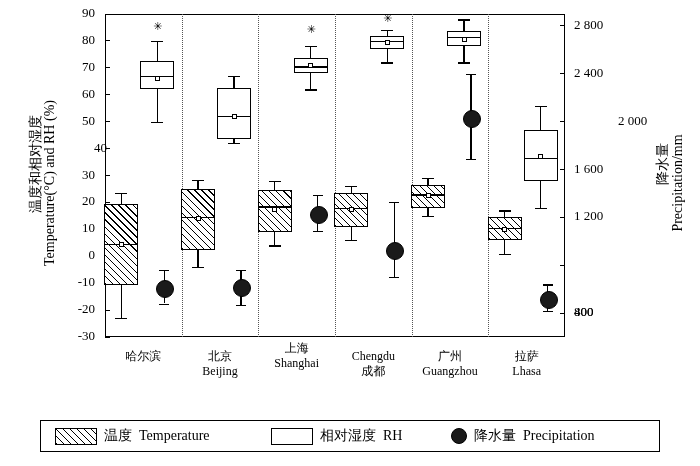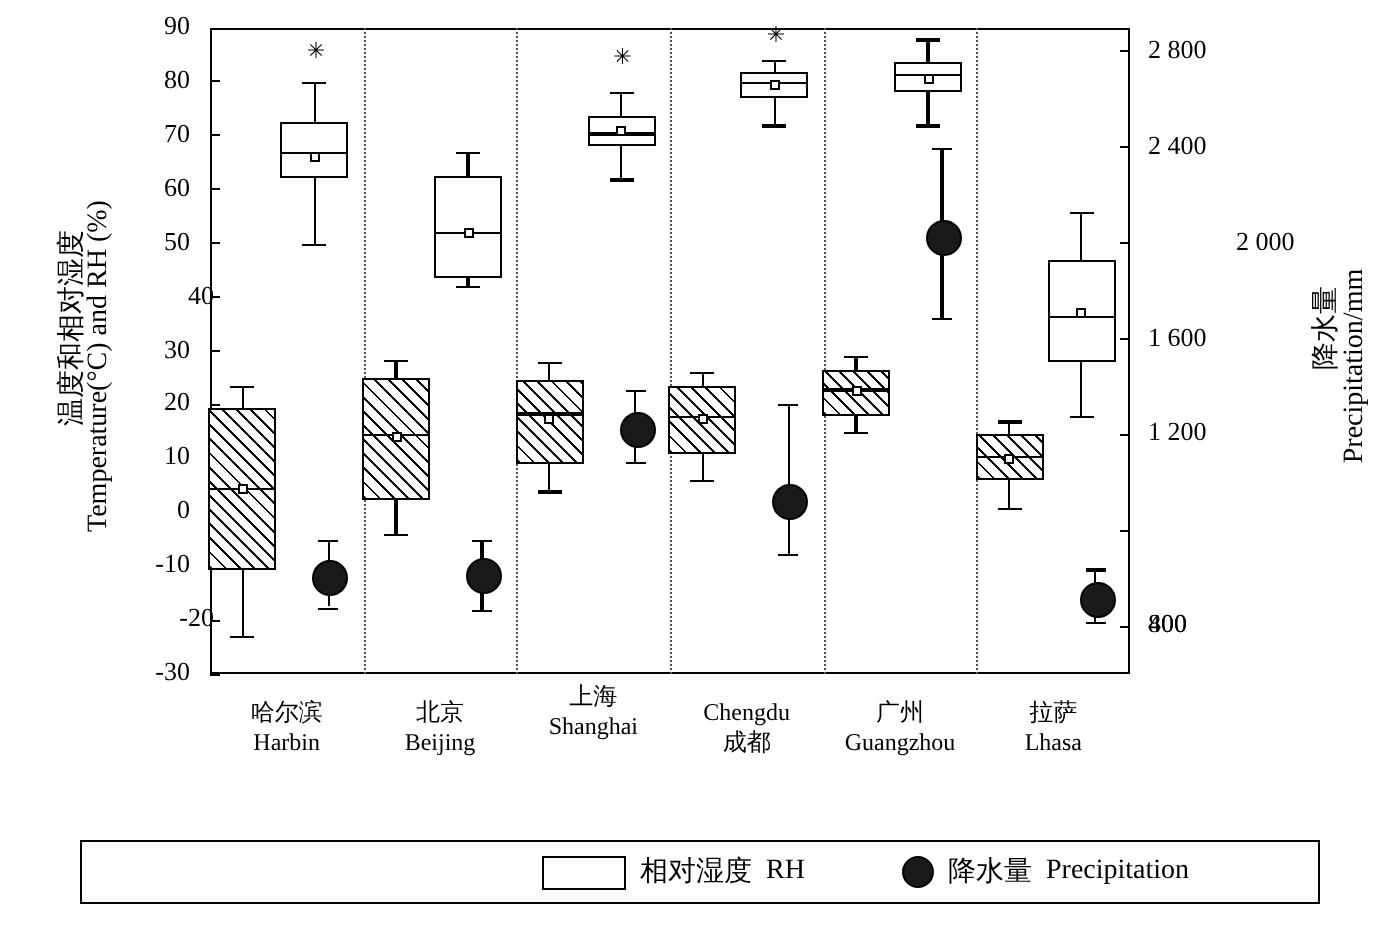--- a/index.html
+++ b/index.html
@@ -79,21 +79,21 @@
       <div class="ticklabel" style="left: 0px; width: 95px; text-align: right; top: 166.5px;">30</div>
       <div class="tick" style="left: 105px; top: 201.917px;"></div>
       <div class="ticklabel" style="left: 0px; width: 95px; text-align: right; top: 193.417px;">20</div>
       <div class="tick" style="left: 105px; top: 228.833px;"></div>
       <div class="ticklabel" style="left: 0px; width: 95px; text-align: right; top: 220.333px;">10</div>
       <div class="tick" style="left: 105px; top: 255.75px;"></div>
       <div class="ticklabel" style="left: 0px; width: 95px; text-align: right; top: 247.25px;">0</div>
       <div class="tick" style="left: 105px; top: 282.667px;"></div>
       <div class="ticklabel" style="left: 0px; width: 95px; text-align: right; top: 274.167px;">-10</div>
       <div class="tick" style="left: 105px; top: 309.583px;"></div>
-      <div class="ticklabel" style="left: 12px; width: 95px; text-align: right; top: 301.083px;">-20</div>
+      <div class="ticklabel" style="left: 0px; width: 95px; text-align: right; top: 301.083px;">-20</div>
       <div class="tick" style="left: 105px; top: 336.5px;"></div>
       <div class="ticklabel" style="left: 0px; width: 95px; text-align: right; top: 328px;">-30</div>
     </div>
   <div id="ticks-right">
       <div class="tick" style="left: 560px; top: 25.463px;"></div>
       <div class="ticklabel" style="left: 574px; top: 16.963px;">2 800</div>
       <div class="tick" style="left: 560px; top: 73.3148px;"></div>
       <div class="ticklabel" style="left: 574px; top: 64.8148px;">2 400</div>
       <div class="tick" style="left: 560px; top: 121.167px;"></div>
       <div class="ticklabel" style="left: 574px; top: 112.667px; margin-left: 44px;">2 000</div>
@@ -222,21 +222,20 @@
       <div class="cap" style="left: 534.667px; width: 12px; top: 207.8px;"></div>
       <div class="meanmark" style="left: 538.167px; top: 154.158px;"></div>
       <div class="errbar" style="left: 547.067px; top: 284.363px; height: 26.3185px;"></div>
       <div class="errcap" style="left: 542.667px; width: 10px; top: 284.363px;"></div>
       <div class="errcap" style="left: 542.667px; width: 10px; top: 310.681px;"></div>
       <div class="dot" style="width: 16px; height: 16px; left: 539.667px; top: 290.719px;"></div>
     </div>
   <div id="catlabels">
       <div class="catlabel" style="left: 91.3333px; width: 104px; top: 349px;">
         <div>哈尔滨</div>
-        <div>Harbin</div>
       </div>
       <div class="catlabel" style="left: 168px; width: 104px; top: 349px;">
         <div>北京</div>
         <div>Beijing</div>
       </div>
       <div class="catlabel" style="left: 244.667px; width: 104px; top: 341px;">
         <div>上海</div>
         <div>Shanghai</div>
       </div>
       <div class="catlabel" style="left: 321.333px; width: 104px; top: 349px;">
@@ -248,20 +247,25 @@
         <div>Guangzhou</div>
       </div>
       <div class="catlabel" style="left: 474.667px; width: 104px; top: 349px;">
         <div>拉萨</div>
         <div>Lhasa</div>
       </div>
     </div>
 
   <div class="legend">
     <div class="legend-inner" id="legend-inner">
+        <div class="lg-item" style="left: 14px;">
+          <span class="swatch-hatch"></span>
+          <span>温度</span>
+          <span>Temperature</span>
+        </div>
         <div class="lg-item" style="left: 230px;">
           <span class="swatch-open"></span>
           <span>相对湿度</span>
           <span>RH</span>
         </div>
         <div class="lg-item" style="left: 410px;">
           <span class="swatch-dot"></span>
           <span>降水量</span>
           <span>Precipitation</span>
         </div>

